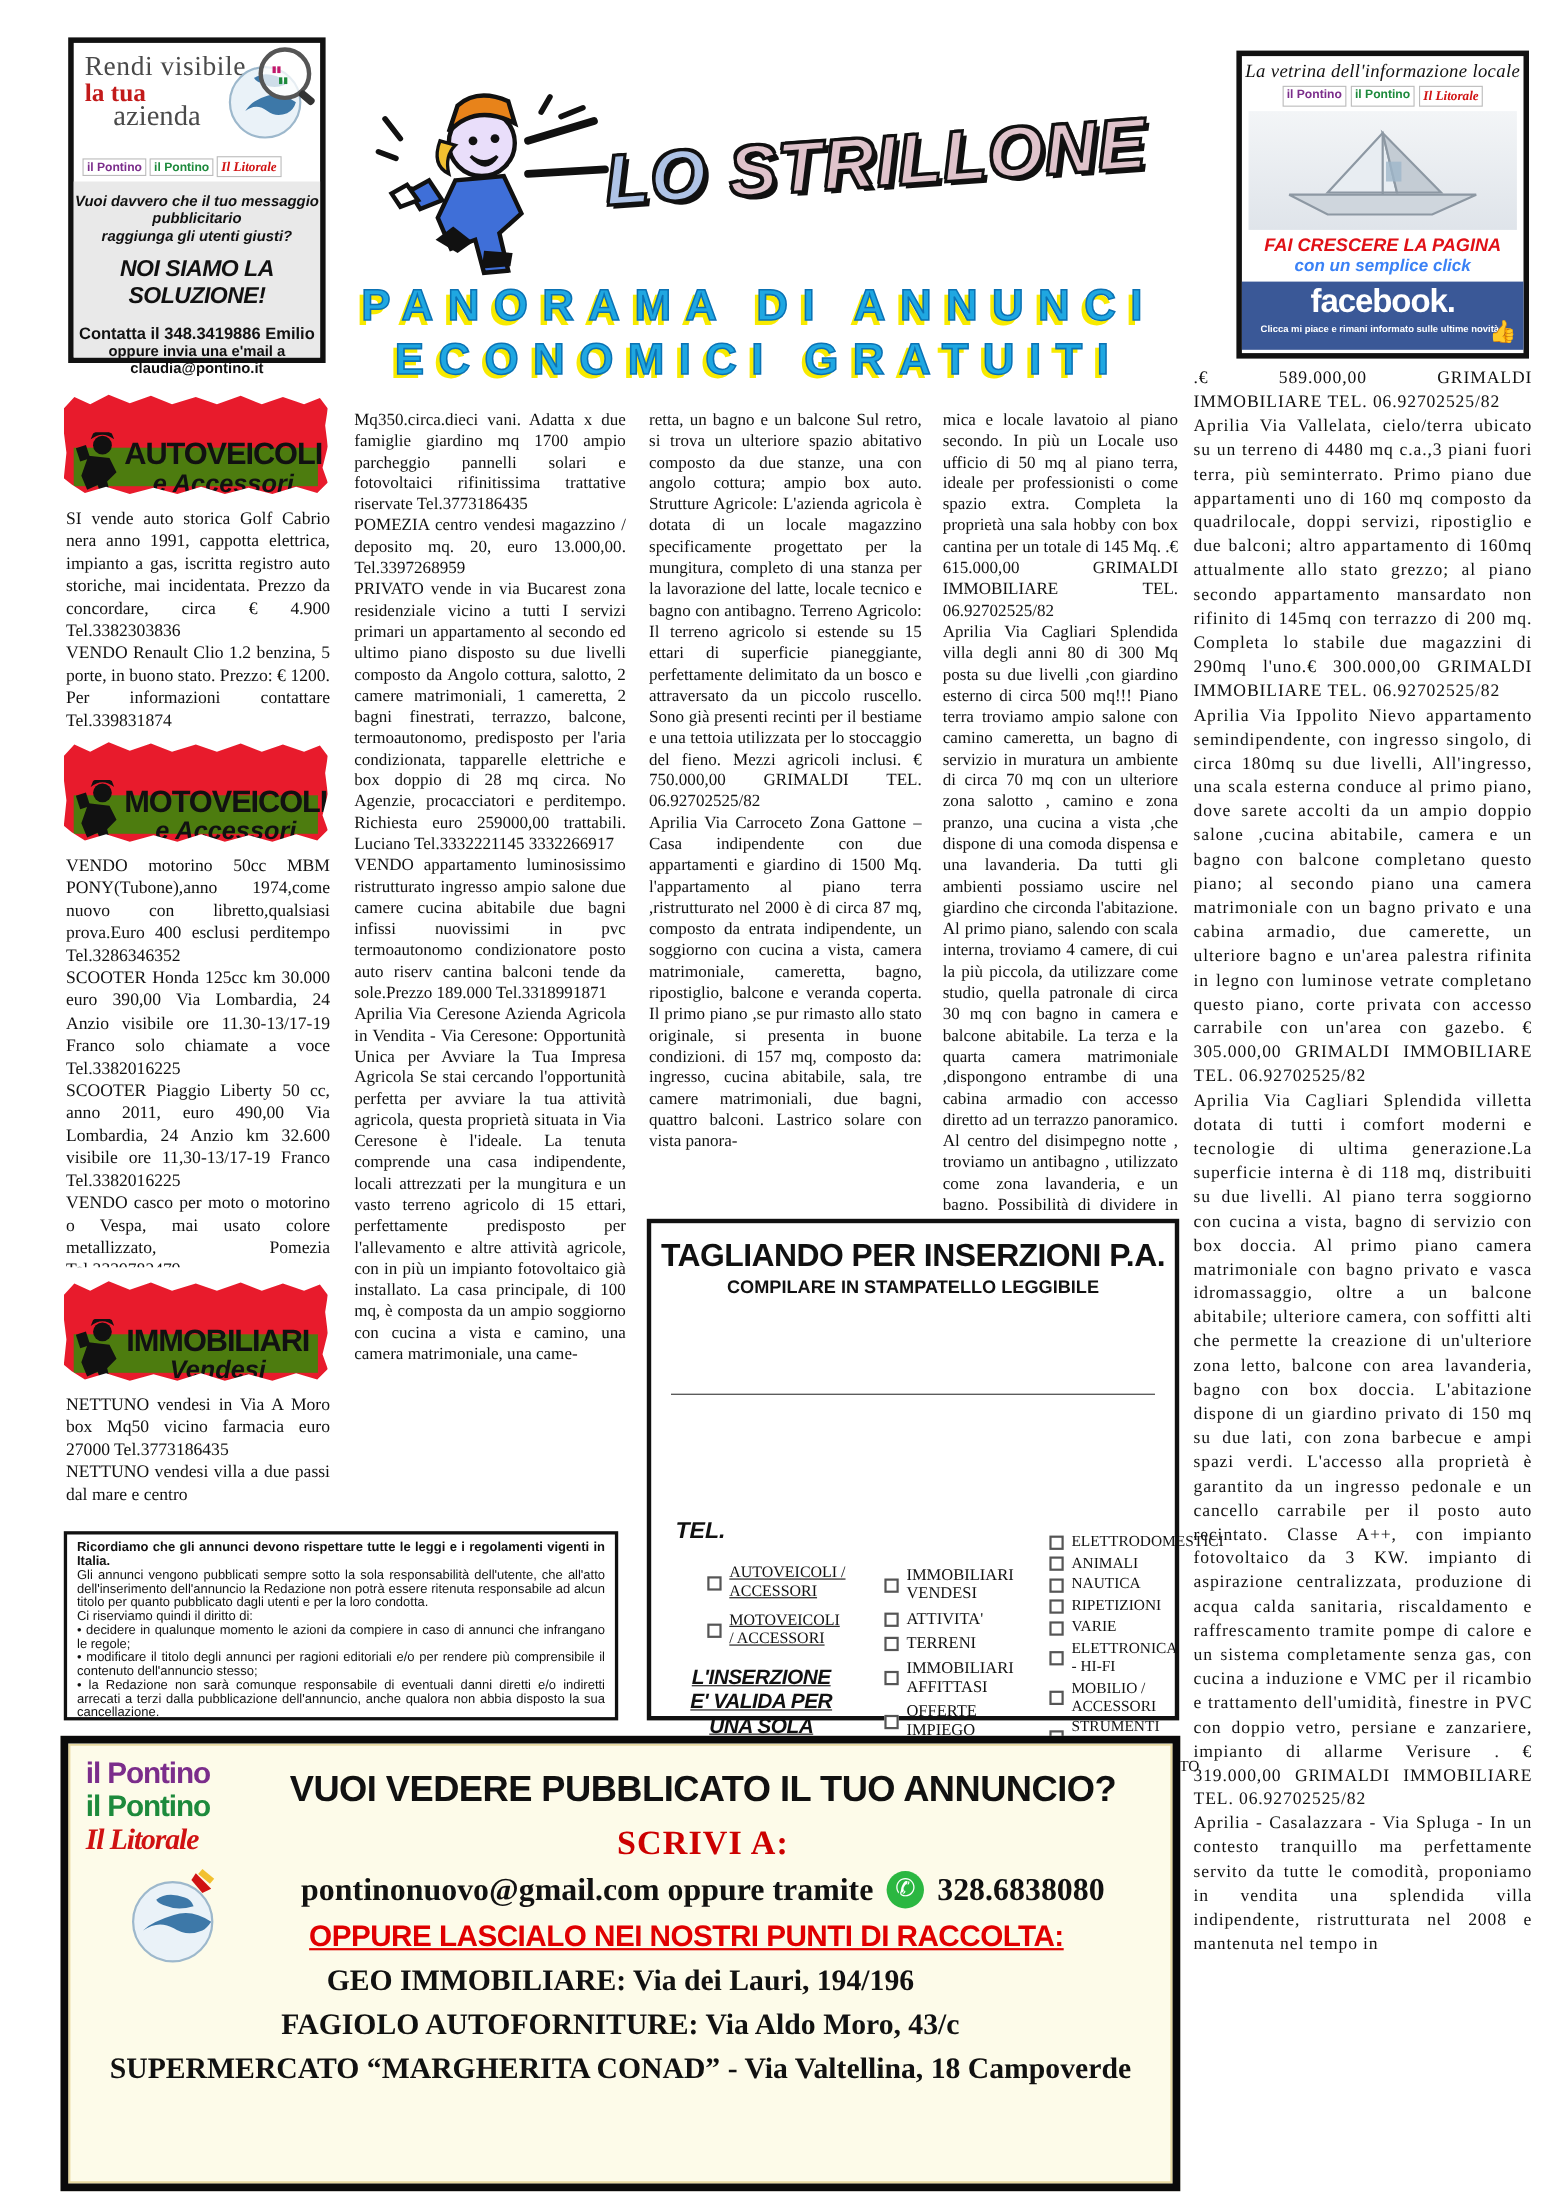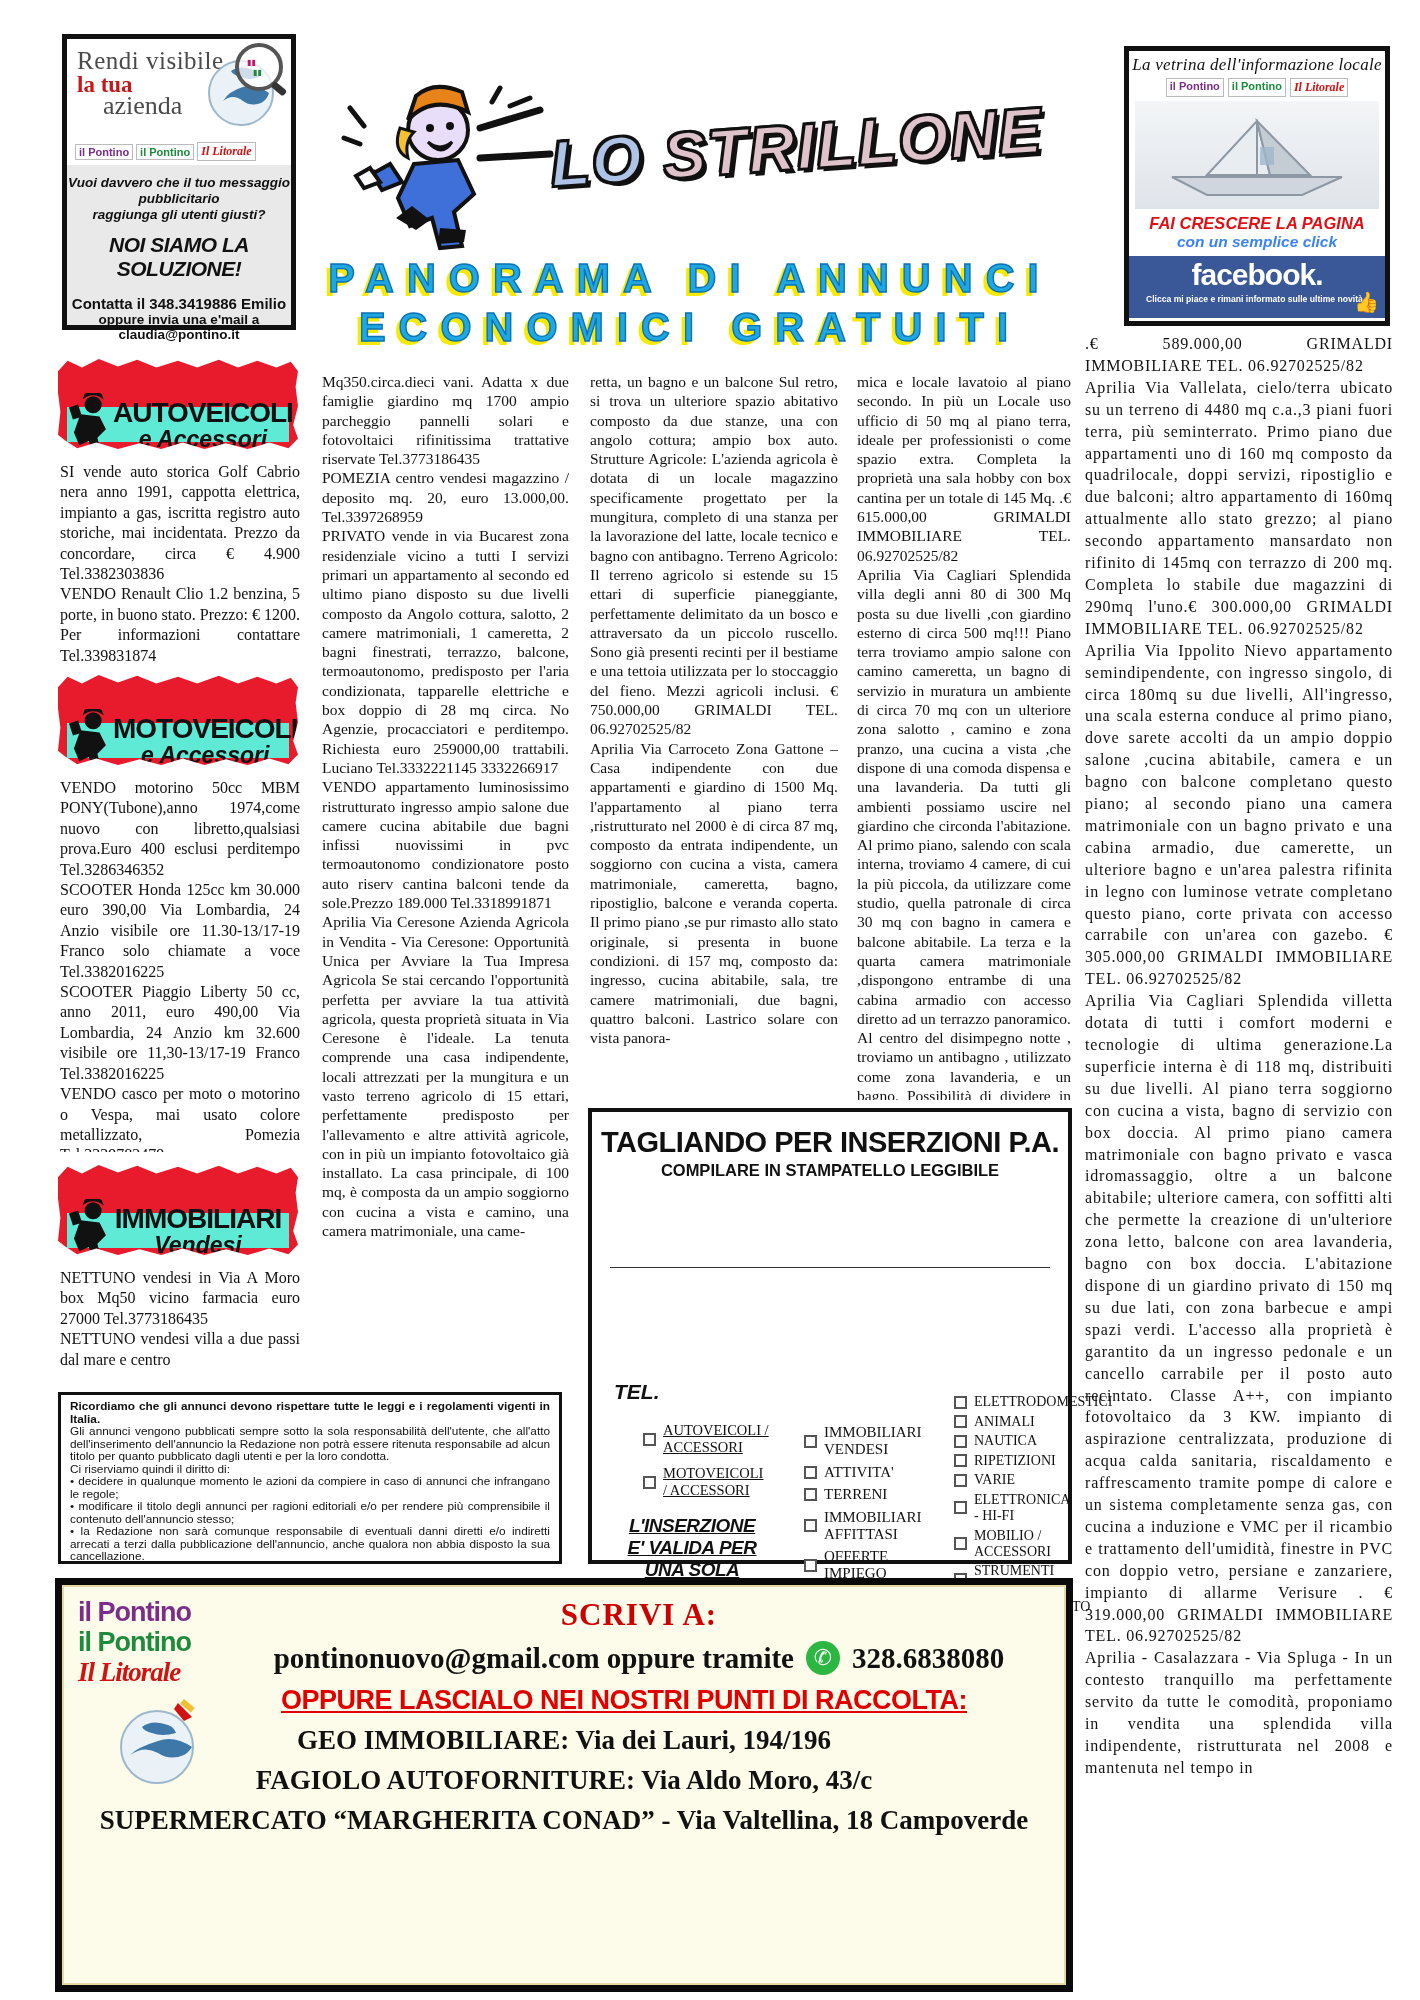--- a/index.html
+++ b/index.html
@@ -38,21 +38,21 @@
   .ar-boat { height:108px; margin:4px 6px 0 6px; background:linear-gradient(180deg,#f3f5f7,#dfe4ea); display:flex; align-items:center; justify-content:center; }
   .ar-g1 { color:#e01016; font-family:"Liberation Sans",sans-serif; font-weight:bold; font-style:italic; font-size:16.5px; text-align:center; margin-top:5px;}
   .ar-g2 { color:#3b82f6; font-family:"Liberation Sans",sans-serif; font-weight:bold; font-style:italic; font-size:15.5px; text-align:center; }
   .ar-fb { position:relative; margin-top:5px; height:62px; background:#3a5897; color:#fff; text-align:center; font-family:"Liberation Sans",sans-serif; }
   .ar-fb .fbword { font-size:30px; font-weight:bold; letter-spacing:-1px; line-height:38px;}
   .ar-fb .fbsub { font-size:8.6px; font-weight:bold; }
   .ar-fb .thumb { position:absolute; right:6px; bottom:4px; font-size:20px; }
 
   
   .rip { position:absolute; left:58px; width:240px; height:96px; background:#e81b2c; clip-path:polygon(0 16%,4% 5%,10% 12%,17% 3%,25% 11%,33% 4%,41% 12%,50% 5%,58% 12%,67% 4%,75% 12%,83% 5%,91% 12%,97% 6%,100% 16%,99% 32%,100% 52%,98% 72%,100% 86%,96% 96%,88% 90%,79% 97%,70% 91%,61% 97%,52% 90%,43% 97%,34% 91%,25% 97%,16% 90%,8% 96%,3% 88%,0 82%,1% 58%,0 38%); filter:drop-shadow(3px 4px 0 #9a9a9a); }
-  .rip-in { position:absolute; left:9px; top:10px; right:9px; bottom:10px; background:#5eead4; display:flex; align-items:center;margin-top:41px; }
+  .rip-in { position:absolute; left:9px; top:10px; right:9px; bottom:10px; background:#4d7c0f; display:flex; align-items:center;margin-top:41px; }
   .rip-txt { flex:1; text-align:center; font-family:"Liberation Sans",sans-serif; line-height:1.05; padding-right:6px;}
   .rip-t1 { font-size:28px; font-weight:900; letter-spacing:-1px; }
   .rip-t2 { font-size:23px; font-weight:800; font-style:italic; }
   .newsboy { width:44px; height:64px; margin-left:2px; flex:0 0 auto; }
 
   
   .ads { font-size:16px; line-height:20.4px; text-align:justify; overflow:hidden; }
   .ads p, .col p { margin:0; }
   .sb-auto { left:60px; top:462px; width:240px; height:206px; }
   .sb-moto { left:60px; top:778px; width:240px; height:374px; }
@@ -378,20 +378,21 @@
   </div>
   <span class="bn-globe">
     <svg width="86" height="96" viewBox="0 0 86 96">
       <circle cx="43" cy="50" r="36" fill="#eaf2f8" stroke="#9db8cc" stroke-width="2"></circle>
       <path d="M16 58 q14 -10 28 -2 q12 8 26 2 q4 -2 8 -8 q-18 -12 -34 -6 q-20 6 -28 14z" fill="#3d78a8"></path>
       <path d="M28 30 q10 -8 26 -2 q6 2 8 8 q-14 4 -24 0 q-8 -2 -10 -6z" fill="#3d78a8"></path>
       <polygon points="64,6 78,20 70,24 60,12" fill="#d01212"></polygon>
       <rect x="70" y="2" width="14" height="6" transform="rotate(40 70 2)" fill="#f2c030"></rect>
     </svg>
   </span>
+  <div class="bn-title">VUOI VEDERE PUBBLICATO IL TUO ANNUNCIO?</div>
   <div class="bn-scrivi">SCRIVI A:</div>
   <div class="bn-mail">
     <span>pontinonuovo@gmail.com oppure tramite</span>
     <span class="wa">✆</span>
     <span>328.6838080</span>
   </div>
   <div class="bn-opp">OPPURE LASCIALO NEI NOSTRI PUNTI DI RACCOLTA:</div>
   <div class="bn-pt">GEO IMMOBILIARE:  Via dei Lauri, 194/196</div>
   <div class="bn-pt">FAGIOLO  AUTOFORNITURE: Via Aldo Moro, 43/c</div>
   <div class="bn-pt">SUPERMERCATO “MARGHERITA CONAD” - Via Valtellina, 18 Campoverde</div>

